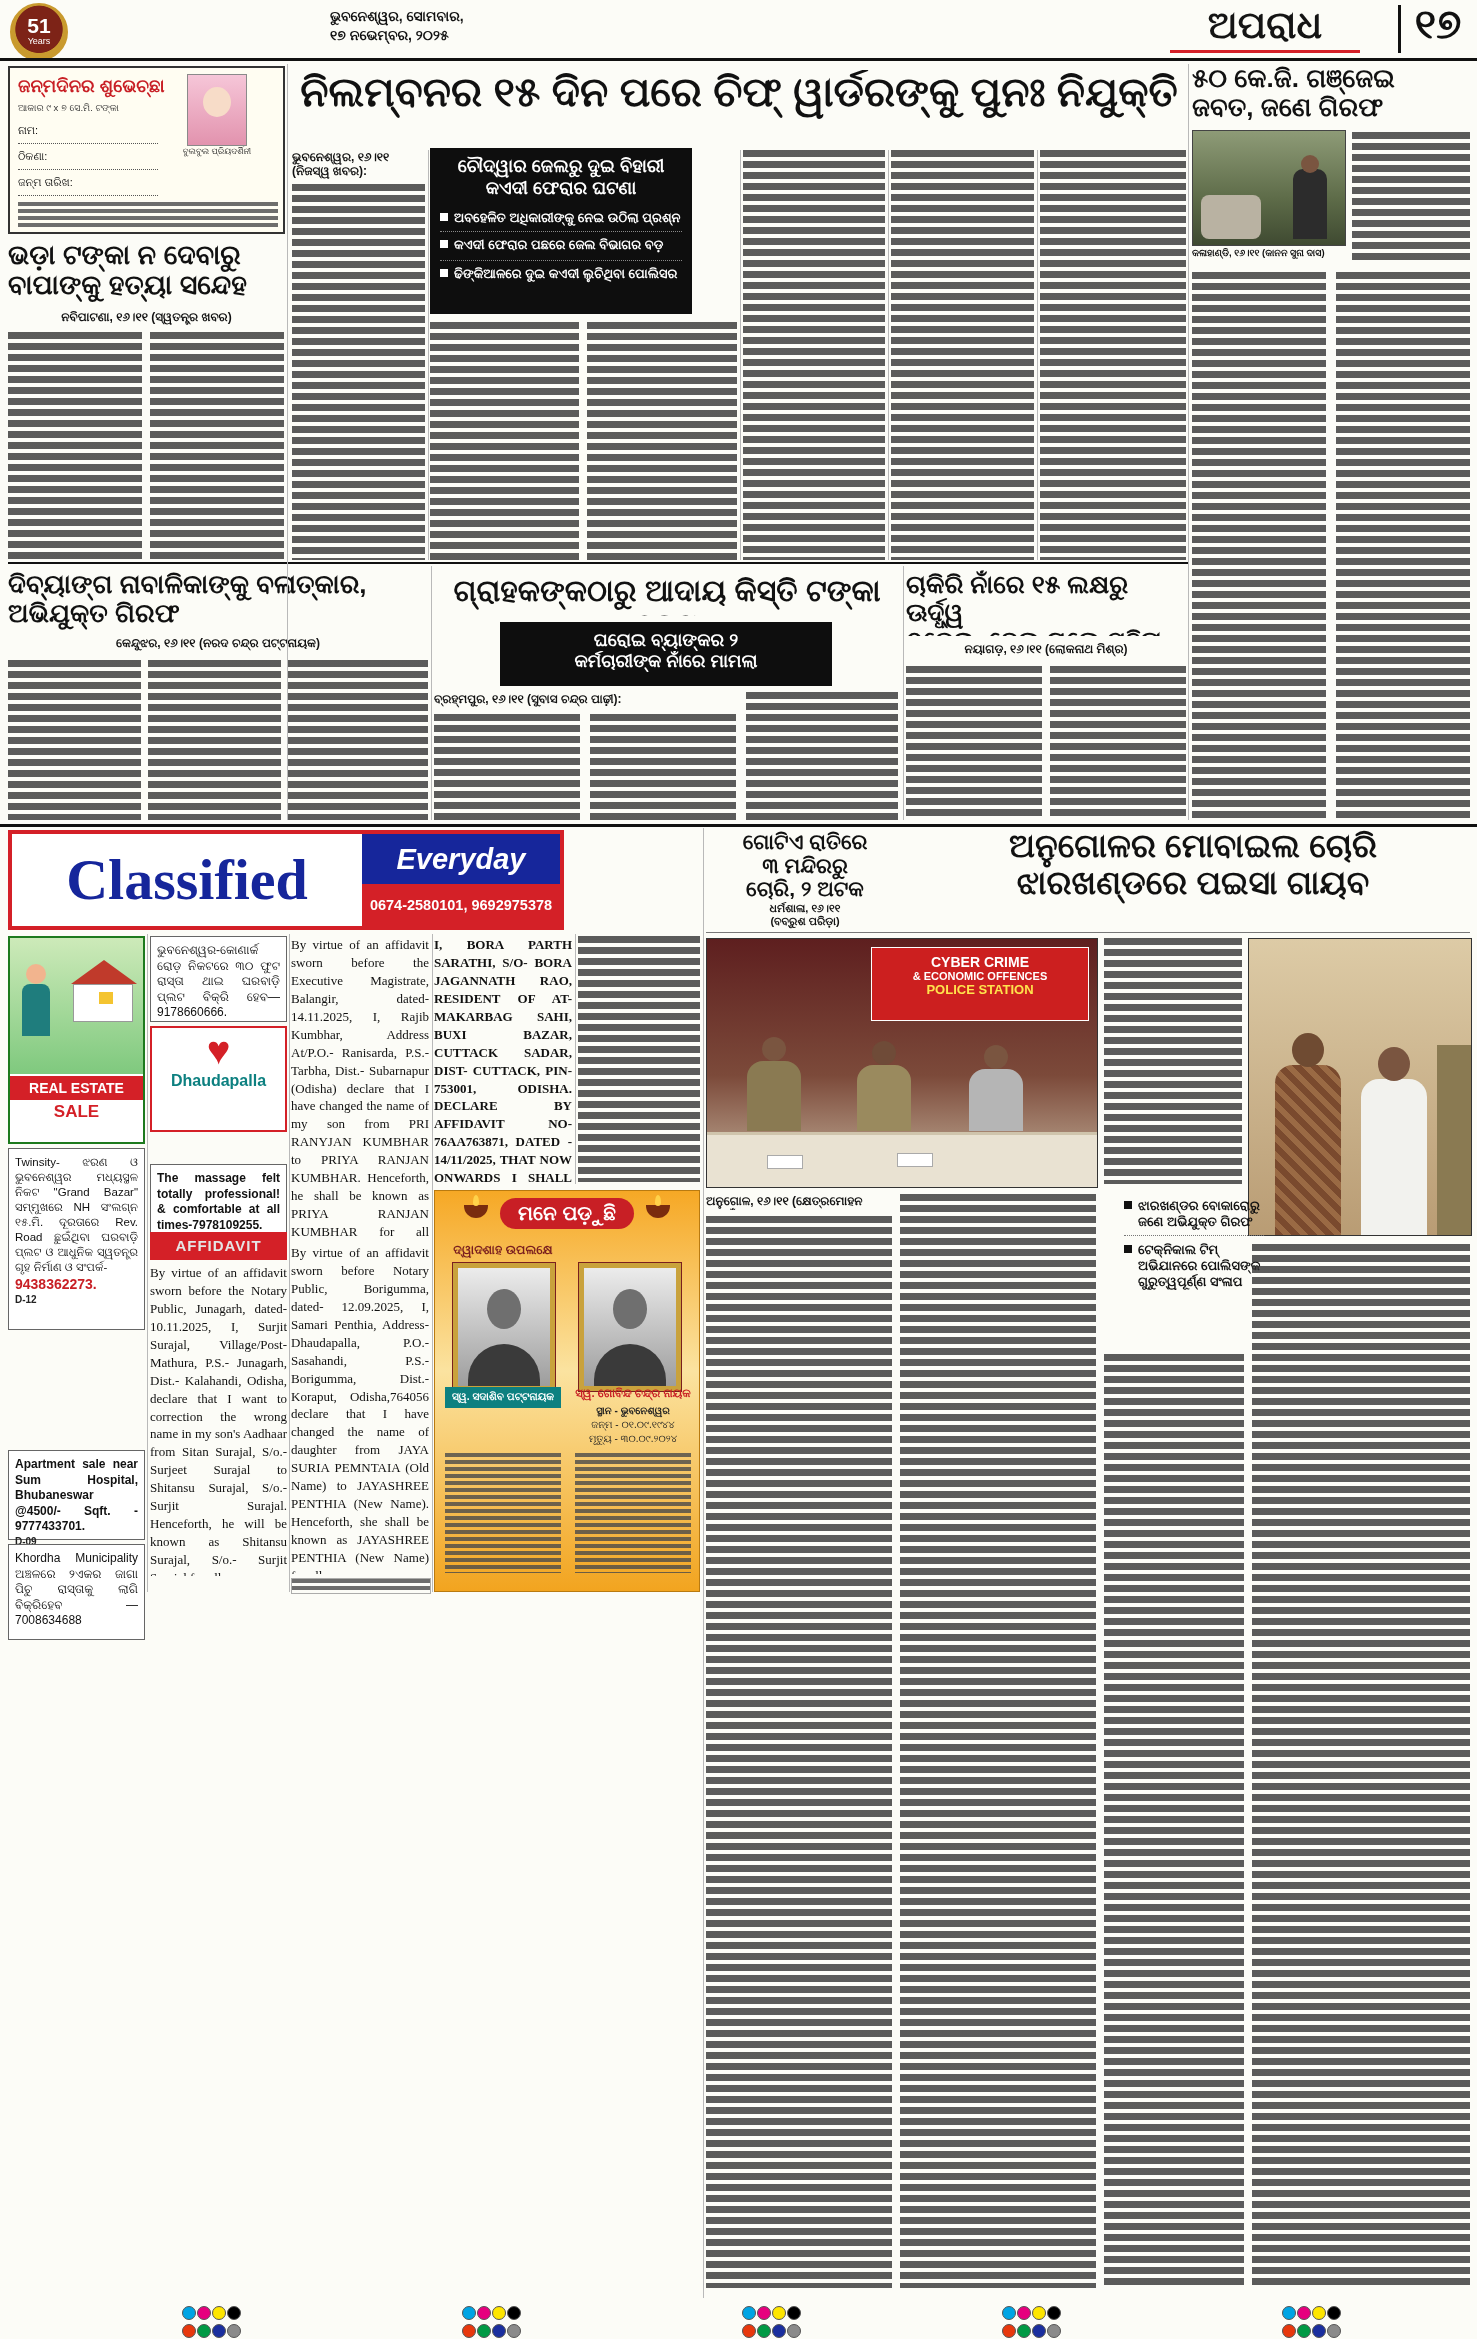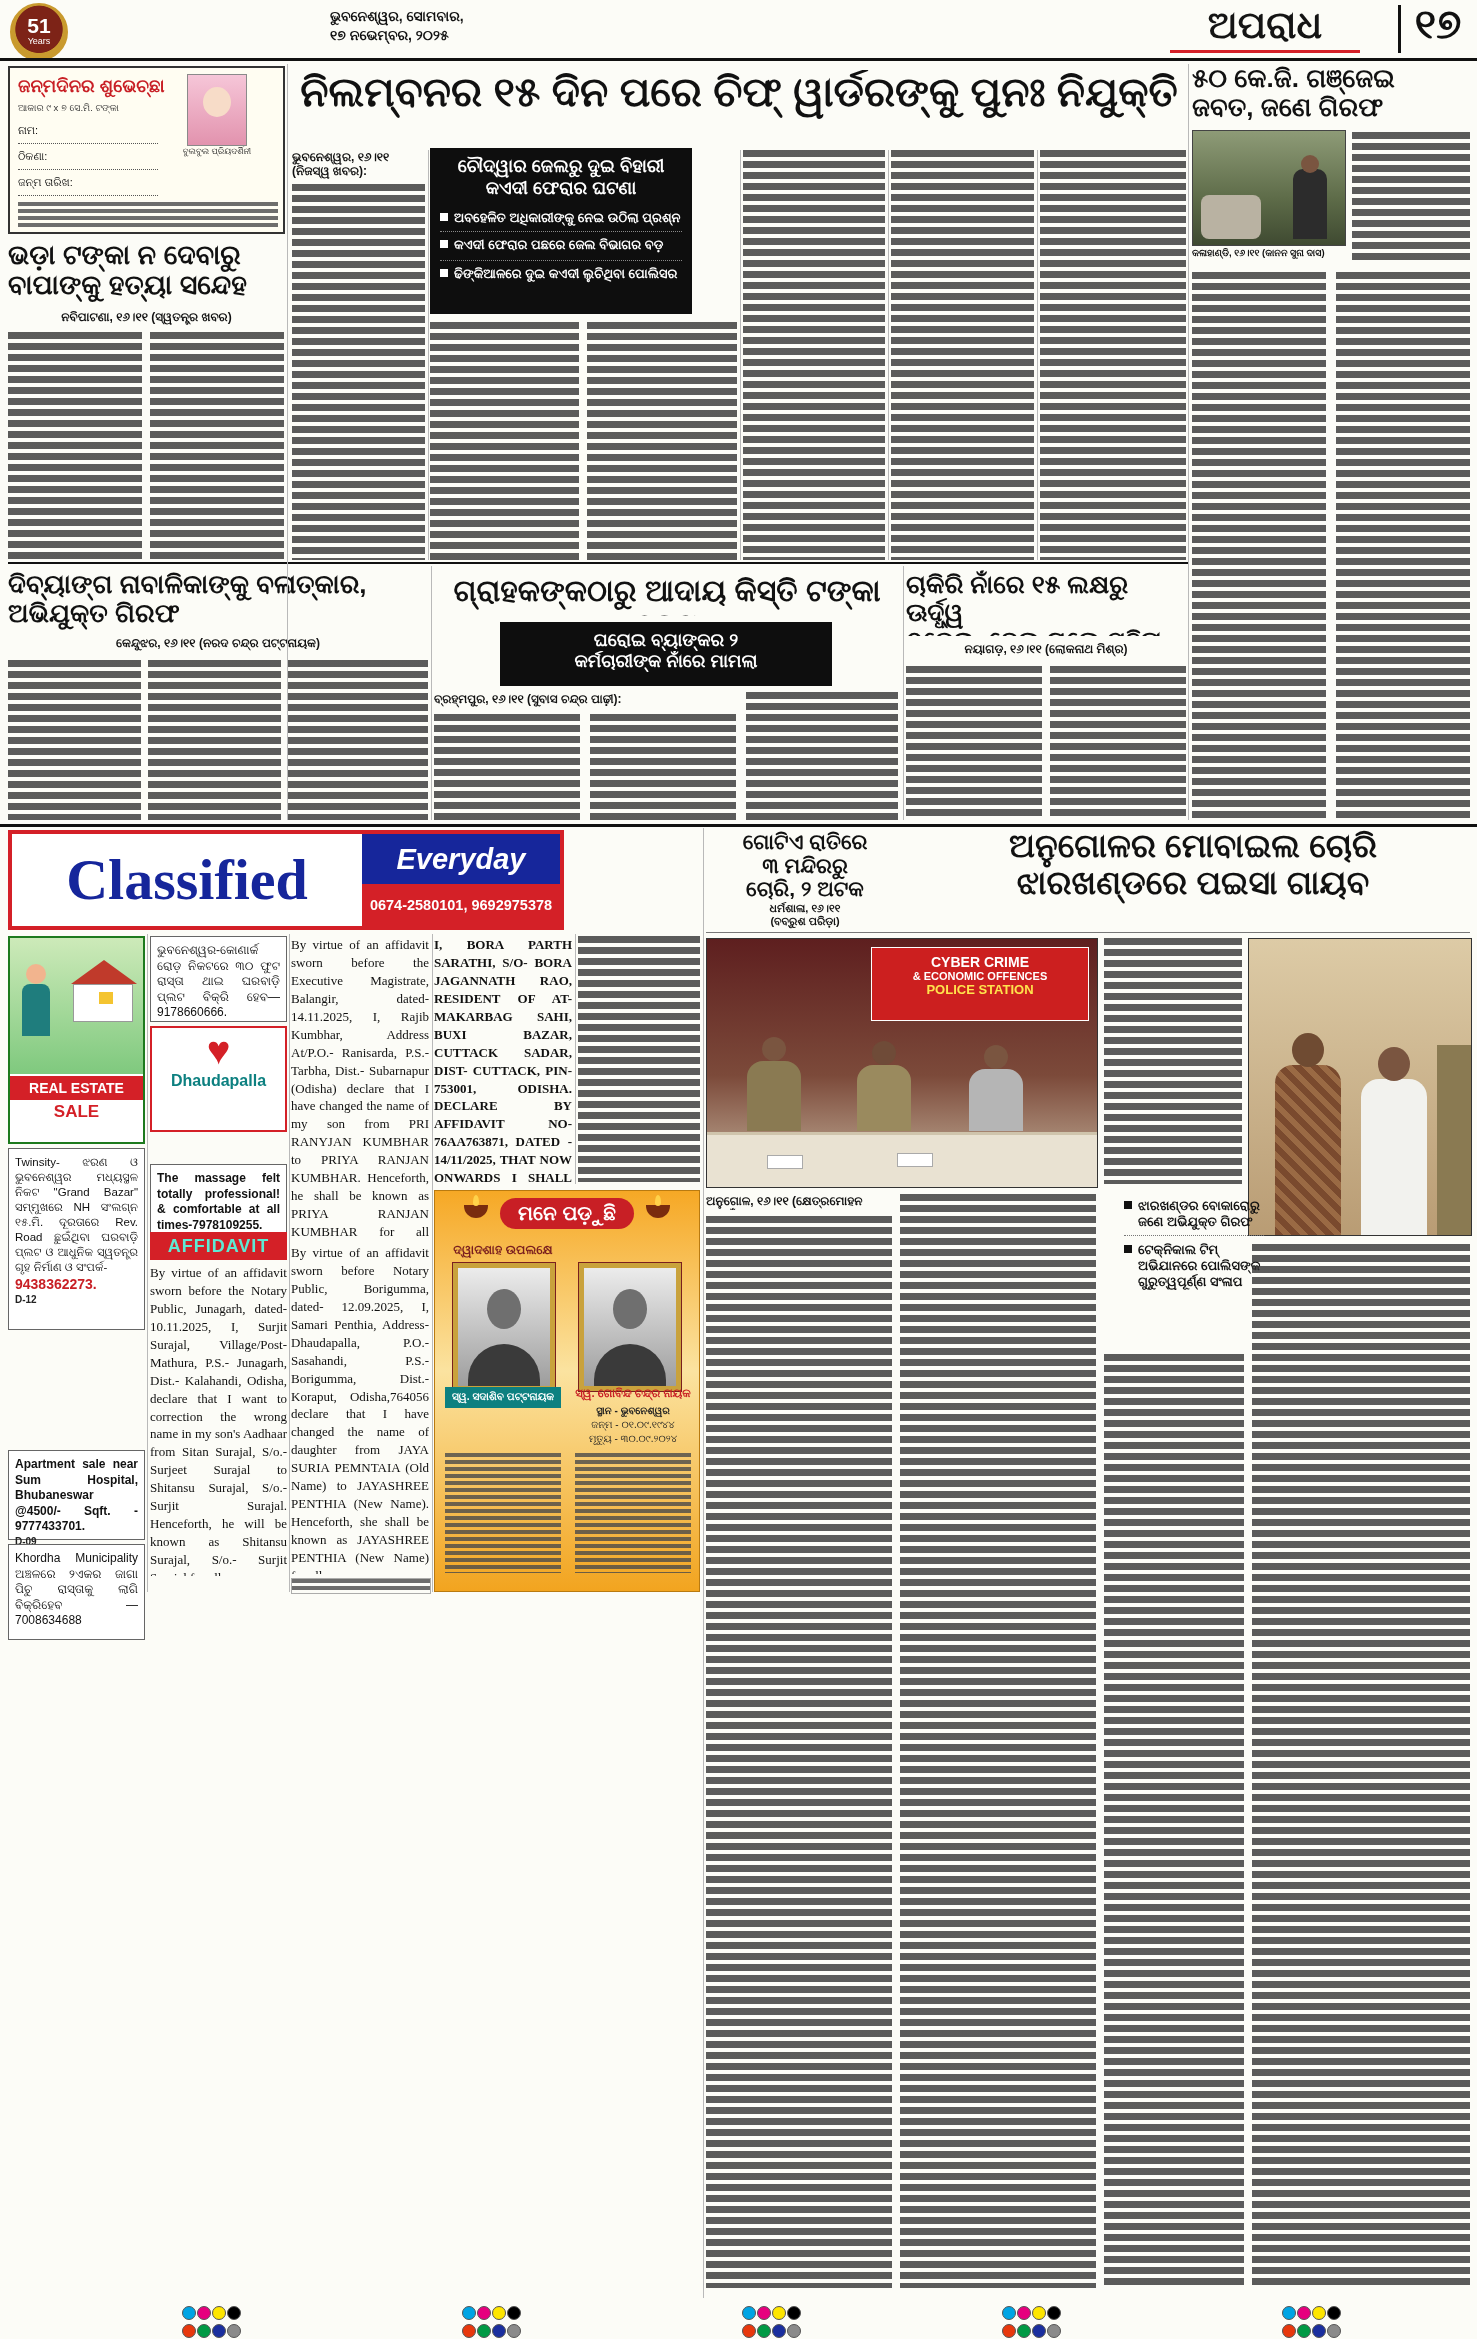--- a/index.html
+++ b/index.html
@@ -174,21 +174,21 @@
   <div class="abs" style="left:150px;top:1026px;width:137px;height:106px;border:2.5px solid #d42027;box-sizing:border-box;background:#fff;text-align:center;">
     <div style="font-size:40px;color:#d42027;line-height:1.1;">♥</div>
     <div style="font-size:16px;font-weight:bold;color:#0d8080;">Dhaudapalla</div>
   </div>
 
   <div class="abs adbox" style="left:150px;top:1164px;width:137px;height:92px;font-weight:bold;">
     <span>The massage felt totally professional! &amp; comfortable at all times-7978109255.</span>
     <div class="dcode">D-211</div>
   </div>
 
-  <div class="abs" style="left:150px;top:1232px;width:137px;height:28px;background:#d42027;color:#5eead4;font-size:18px;font-weight:bold;text-align:center;line-height:28px;letter-spacing:1px;">AFFIDAVIT</div>
+  <div class="abs" style="left:150px;top:1232px;width:137px;height:28px;background:#d42027;color:#e5e5e5;font-size:15px;font-weight:bold;text-align:center;line-height:28px;letter-spacing:1px;">AFFIDAVIT</div>
   <div class="abs aff" style="left:150px;top:1264px;width:137px;height:312px;overflow:hidden;">
     <span>By virtue of an affidavit sworn before the Notary Public, Junagarh, dated-10.11.2025, I, Surjit Surajal, Village/Post-Mathura, P.S.- Junagarh, Dist.- Kalahandi, Odisha, declare that I want to correction the wrong name in my son's Aadhaar from Sitan Surajal, S/o.- Surjeet Surajal to Shitansu Surajal, S/o.- Surjit Surajal. Henceforth, he will be known as Shitansu Surajal, S/o.- Surjit Surajal for all purposes.</span>
     
   </div>
 
   <div class="abs aff" style="left:291px;top:936px;width:138px;height:300px;overflow:hidden;">
     <span>By virtue of an affidavit sworn before the Executive Magistrate, Balangir, dated-14.11.2025, I, Rajib Kumbhar, Address At/P.O.- Ranisarda, P.S.- Tarbha, Dist.- Subarnapur (Odisha) declare that I have changed the name of my son from PRI RANYJAN KUMBHAR to PRIYA RANJAN KUMBHAR. Henceforth, he shall be known as PRIYA RANJAN KUMBHAR for all purposes.</span>
     
     
   </div>

